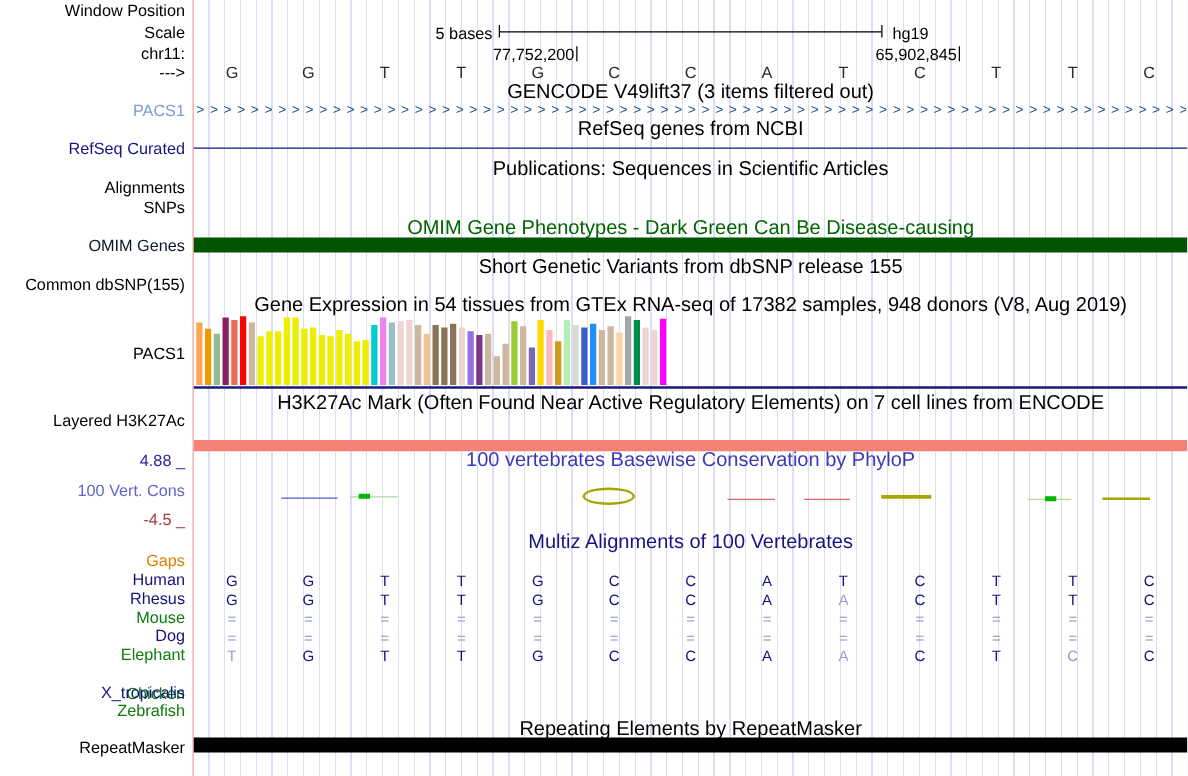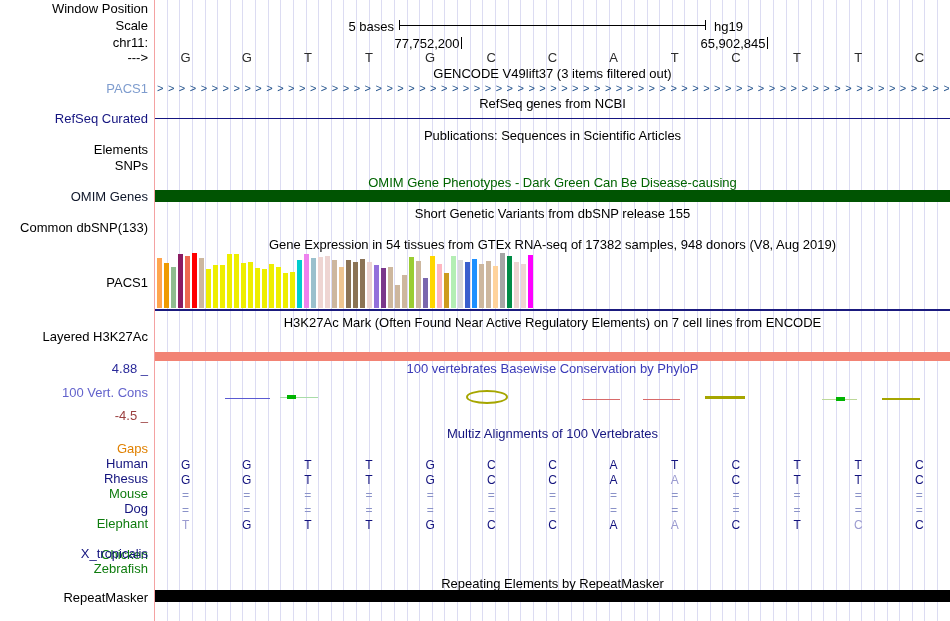--- a/index.html
+++ b/index.html
@@ -2,21 +2,21 @@
 <html><head>
 <meta charset="utf-8">
 <style>
   html,body{margin:0;padding:0;background:#fff;}
   #page{position:relative;width:950px;height:621px;background:#fff;overflow:hidden;
         font-family:"Liberation Sans",sans-serif;color:#000;}
   .grid{position:absolute;left:155px;top:0;width:795px;height:621px;z-index:0;
         background:repeating-linear-gradient(to right,transparent 0px,transparent 11.63px,#dcdcf2 11.63px,#dcdcf2 12.63px);}
   .sep{position:absolute;left:154px;top:0;width:1px;height:621px;background:#f4a2a2;z-index:2;}
   .lbl{position:absolute;left:0;width:148px;text-align:right;font-size:13px;white-space:nowrap;z-index:3;line-height:14px;}
-  .title{position:absolute;left:155px;width:795px;text-align:center;font-size:13px;z-index:3;line-height:13px;}
+  .title{position:absolute;left:155px;width:795px;text-align:center;font-size:16px;z-index:3;line-height:13px;}
   .abs{position:absolute;z-index:3;}
   .ctr{transform:translateX(-50%);}
   .base{position:absolute;z-index:3;font-size:13px;color:#2b2b2b;transform:translateX(-50%);line-height:14px;}
   .mletter{position:absolute;z-index:3;font-size:12px;transform:translateX(-50%);line-height:14px;}
   .bar{position:absolute;z-index:3;}
   #arrowline{position:absolute;left:157px;top:82px;width:792px;height:13px;overflow:hidden;
              font-size:11px;letter-spacing:4.5px;color:#1d4e89;z-index:3;line-height:13px;}
   .hline{position:absolute;z-index:3;}
   .ellipse{position:absolute;z-index:3;border-radius:50%;background:transparent;}
 </style>
@@ -47,29 +47,29 @@
 
   <div class="title" style="top:67px">GENCODE V49lift37 (3 items filtered out)</div>
   <div class="lbl" style="top:82px;color:#7e9cce">PACS1</div>
   <div id="arrowline">&gt;&gt;&gt;&gt;&gt;&gt;&gt;&gt;&gt;&gt;&gt;&gt;&gt;&gt;&gt;&gt;&gt;&gt;&gt;&gt;&gt;&gt;&gt;&gt;&gt;&gt;&gt;&gt;&gt;&gt;&gt;&gt;&gt;&gt;&gt;&gt;&gt;&gt;&gt;&gt;&gt;&gt;&gt;&gt;&gt;&gt;&gt;&gt;&gt;&gt;&gt;&gt;&gt;&gt;&gt;&gt;&gt;&gt;&gt;&gt;&gt;&gt;&gt;&gt;&gt;&gt;&gt;&gt;&gt;&gt;&gt;&gt;&gt;&gt;</div>
 
   <div class="title" style="top:97px">RefSeq genes from NCBI</div>
   <div class="lbl" style="top:112px;color:#151580">RefSeq Curated</div>
   <div class="abs" style="left:155px;top:118px;width:795px;height:1px;background:#151580"></div>
 
   <div class="title" style="top:129px">Publications: Sequences in Scientific Articles</div>
-  <div class="lbl" style="top:143px">Elements</div>
+  <div class="lbl" style="top:143px">Alignments</div>
   <div class="lbl" style="top:159px">SNPs</div>
 
   <div class="title" style="top:176px;color:#006400">OMIM Gene Phenotypes - Dark Green Can Be Disease-causing</div>
   <div class="lbl" style="top:190px;color:#0f172a">OMIM Genes</div>
   <div class="abs" style="left:155px;top:190px;width:795px;height:12px;background:#005402"></div>
 
   <div class="title" style="top:207px">Short Genetic Variants from dbSNP release 155</div>
-  <div class="lbl" style="top:221px">Common dbSNP(133)</div>
+  <div class="lbl" style="top:221px">Common dbSNP(155)</div>
 
   <div class="title" style="top:238px">Gene Expression in 54 tissues from GTEx RNA-seq of 17382 samples, 948 donors (V8, Aug 2019)</div>
   <div class="lbl" style="top:276px">PACS1</div>
   <div id="gtex-bars"></div>
   <div class="abs" style="left:155px;top:309px;width:795px;height:2px;background:#1a1a7e"></div>
 
   <div class="title" style="top:316px">H3K27Ac Mark (Often Found Near Active Regulatory Elements) on 7 cell lines from ENCODE</div>
   <div class="lbl" style="top:330px">Layered H3K27Ac</div>
   <div class="abs" style="left:155px;top:352px;width:795px;height:9px;background:#f28374"></div>
 

